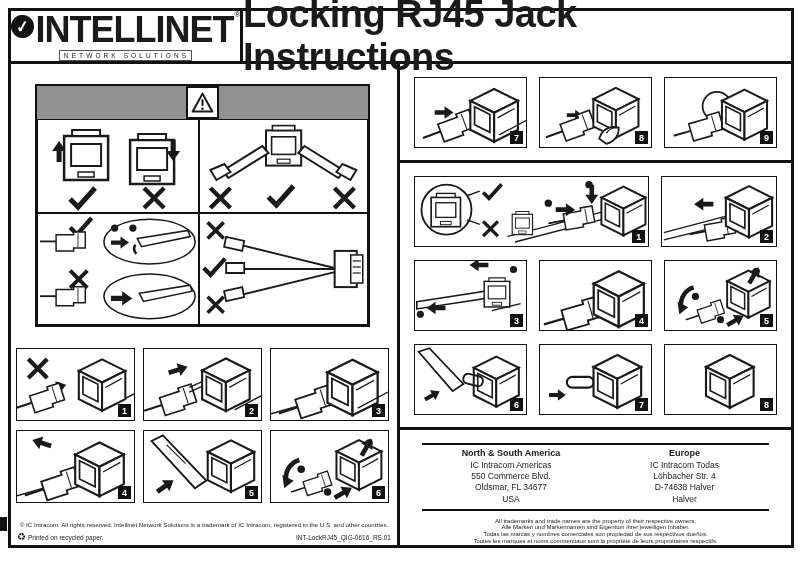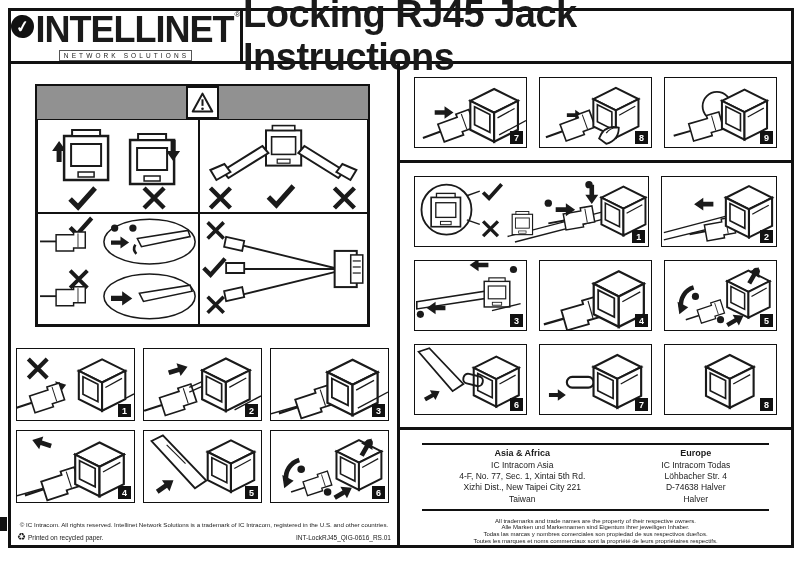--- a/index.html
+++ b/index.html
@@ -403,26 +403,26 @@
           <svg viewBox="0 0 124 70">
             <use href="#g-jack" transform="translate(42,2) scale(0.95)"></use>
           </svg>
           <span class="badge">8</span>
         </div>
       </div>
 
       <div class="divider"></div>
 
       <div class="contacts">
-        <div class="contact c2">
-          <div class="region">Asia &amp; Africa</div>
-          <div>IC Intracom Asia</div>
-          <div>4-F, No. 77, Sec. 1, Xintai 5th Rd.</div>
-          <div>Xizhi Dist., New Taipei City 221</div>
-          <div>Taiwan</div>
+        <div class="contact c1">
+          <div class="region">North &amp; South America</div>
+          <div>IC Intracom Americas</div>
+          <div>550 Commerce Blvd.</div>
+          <div>Oldsmar, FL 34677</div>
+          <div>USA</div>
         </div>
         <div class="contact c3">
           <div class="region">Europe</div>
           <div>IC Intracom Todas</div>
           <div>Löhbacher Str. 4</div>
           <div>D-74638 Halver</div>
           <div>Halver</div>
         </div>
       </div>
 

